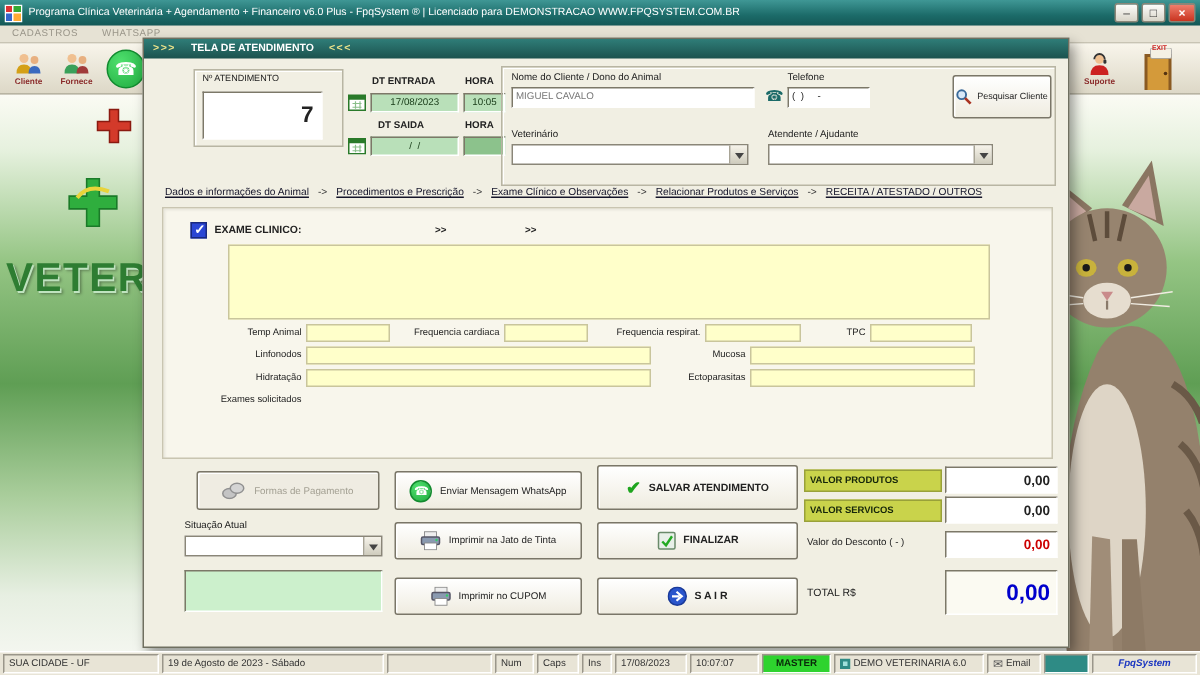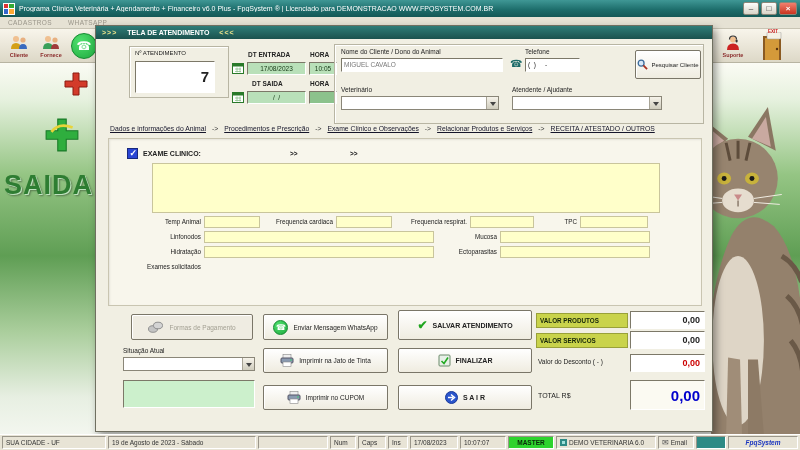--- a/index.html
+++ b/index.html
@@ -175,21 +175,21 @@
       <svg width="24" height="24" viewBox="0 0 24 24">
           <path d="M9,1 h6 v8 h8 v6 h-8 v8 H9 v-8 H1 V9 h8 Z" fill="#d33a2a" stroke="#8a1a10" stroke-width="1"></path>
         </svg>
     </span>
     <span class="deco" style="left:44px;top:54px;">
       <svg width="36" height="36" viewBox="0 0 34 34">
           <path d="M13,2 h8 v11 h11 v8 h-11 v11 h-8 v-11 H2 v-8 h11 Z" fill="#2fae3e" stroke="#1a7a28" stroke-width="1"></path>
           <path d="M7,14 q7,-9 20,-4" stroke="#e8d43a" stroke-width="2.5" fill="none"></path>
         </svg>
     </span>
-    <span class="logo-text">SAIDA</span>
+    <span class="logo-text">VETER</span>
     <span class="deco" style="right:-6px;top:44px;">
       <svg width="120" height="328" viewBox="0 0 120 330">
         <path d="M10,320 Q-6,260 18,230 Q30,215 28,250 Q22,290 30,322 Z" fill="#7d6b58"></path>
         <path d="M25,330 Q13,200 45,130 Q62,98 88,120 Q116,150 119,250 L120,330 Z" fill="#94816c"></path>
         <path d="M96,150 q14,8 20,26 M101,190 q12,10 16,30 M105,235 q10,12 12,32" stroke="#6a5947" stroke-width="5" fill="none"></path>
         <ellipse cx="52" cy="235" rx="26" ry="85" fill="#ded5c6"></ellipse>
         <path d="M42,252 L40,330 L56,330 L54,254 Z" fill="#a08d78"></path>
         <path d="M62,254 L62,330 L78,330 L72,254 Z" fill="#8d7a65"></path>
         <path d="M18,52 L12,8 L42,32 Z" fill="#8a7662"></path>
         <path d="M62,30 L82,0 L90,44 Z" fill="#8a7662"></path>

